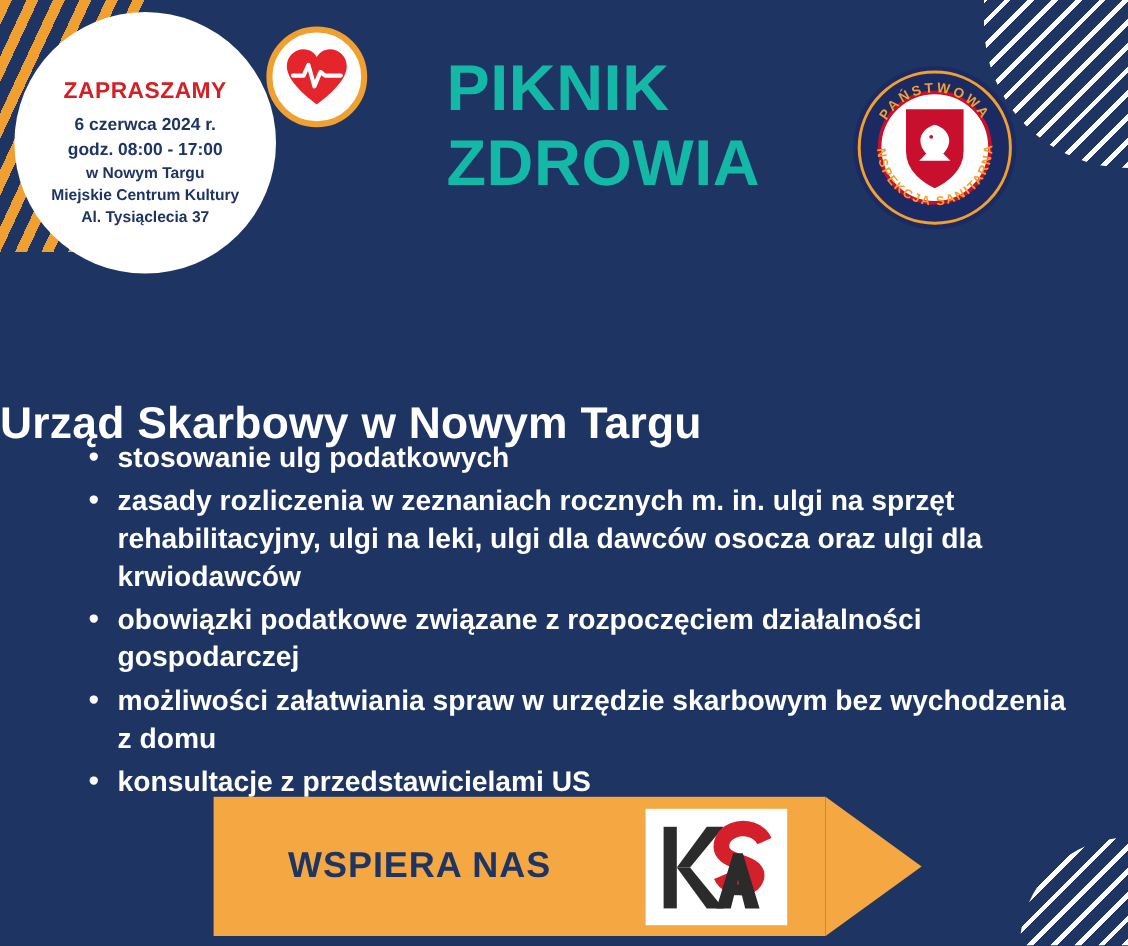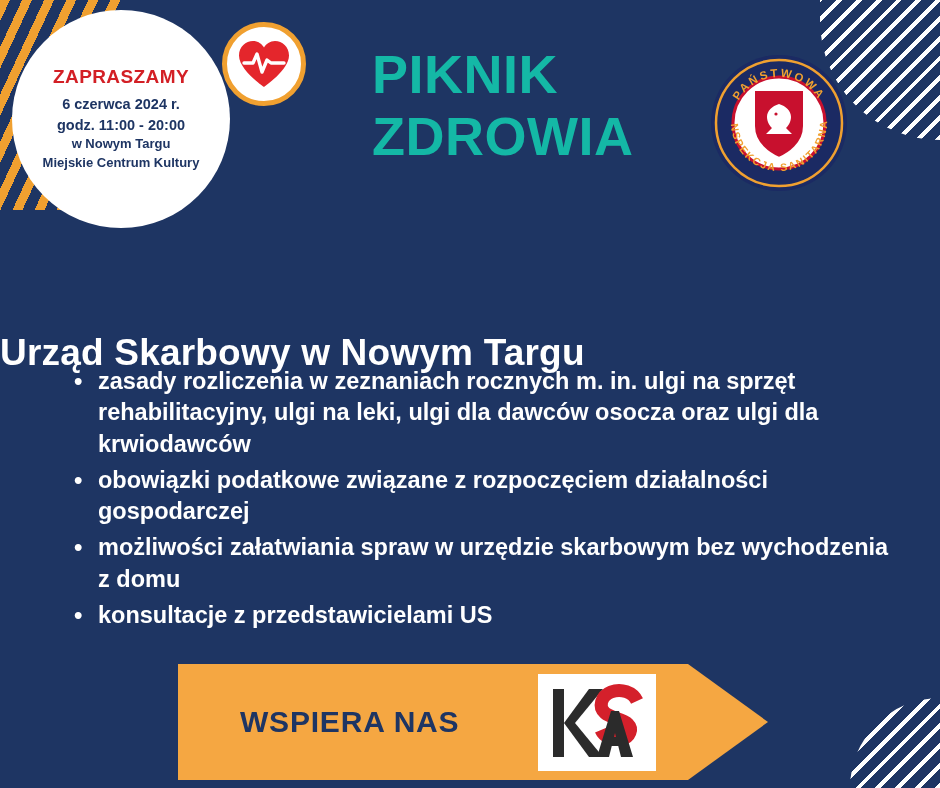--- a/index.html
+++ b/index.html
@@ -203,23 +203,24 @@
 
 <div class="poster">
 
   <div class="stripes-tl"></div>
   <div class="stripes-tr"></div>
   <div class="stripes-br"></div>
 
   <div class="info-circle">
     <div class="invite">ZAPRASZAMY</div>
     <div class="line">6 czerwca 2024 r.</div>
-    <div class="line">godz. 11:00 - 20:00</div>
+    <div class="line">godz. 08:00 - 17:00</div>
     <div class="line small">w Nowym Targu</div>
     <div class="line small">Miejskie Centrum Kultury</div>
+    <div class="line small">Al. Tysiąclecia 37</div>
   </div>
 
   <div class="heart-badge">
     <svg width="56" height="52" viewBox="0 0 56 52" aria-hidden="true">
       <path d="M28 49 C28 49 3 32 3 17.5 C3 8.5 9.8 3 17 3 C22 3 26 6 28 9.5 C30 6 34 3 39 3 C46.2 3 53 8.5 53 17.5 C53 32 28 49 28 49 Z" fill="#e4262c"></path>
       <polyline points="8,25 17,25 21,16 26,34 31,22 35,25 48,25" fill="none" stroke="#ffffff" stroke-width="3.4" stroke-linejoin="round" stroke-linecap="round"></polyline>
     </svg>
   </div>
 
   <div class="main-title">
@@ -248,20 +249,21 @@
       </text>
       <text font-family="'Liberation Sans', sans-serif" font-size="10.5" font-weight="bold" fill="#f0a030" letter-spacing="1.8">
         <textPath href="#arcBottom" startOffset="50%" text-anchor="middle">INSPEKCJA SANITARNA</textPath>
       </text>
     </svg>
   </div>
 
   <div class="office-title">Urząd Skarbowy w Nowym Targu</div>
 
   <ul class="bullets">
+    <li>stosowanie ulg podatkowych</li>
     <li>zasady rozliczenia w zeznaniach rocznych m. in. ulgi na sprzęt rehabilitacyjny, ulgi na leki, ulgi dla dawców osocza oraz ulgi dla krwiodawców</li>
     <li>obowiązki podatkowe związane z rozpoczęciem działalności gospodarczej</li>
     <li>możliwości załatwiania spraw w urzędzie skarbowym bez wychodzenia z domu</li>
     <li>konsultacje z przedstawicielami US</li>
   </ul>
 
   <div class="arrow-banner">
     <div class="arrow-body"></div>
     <div class="arrow-head"></div>
     <div class="arrow-label">WSPIERA NAS</div>

